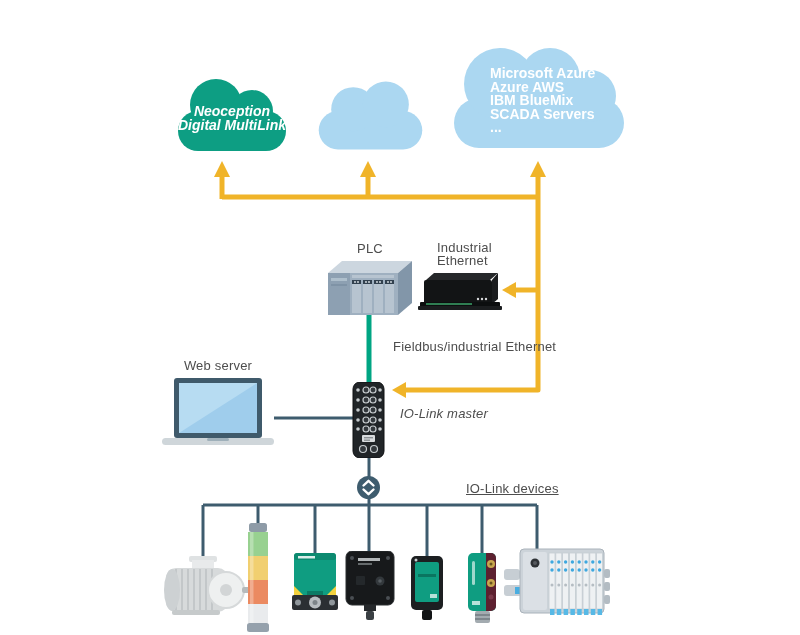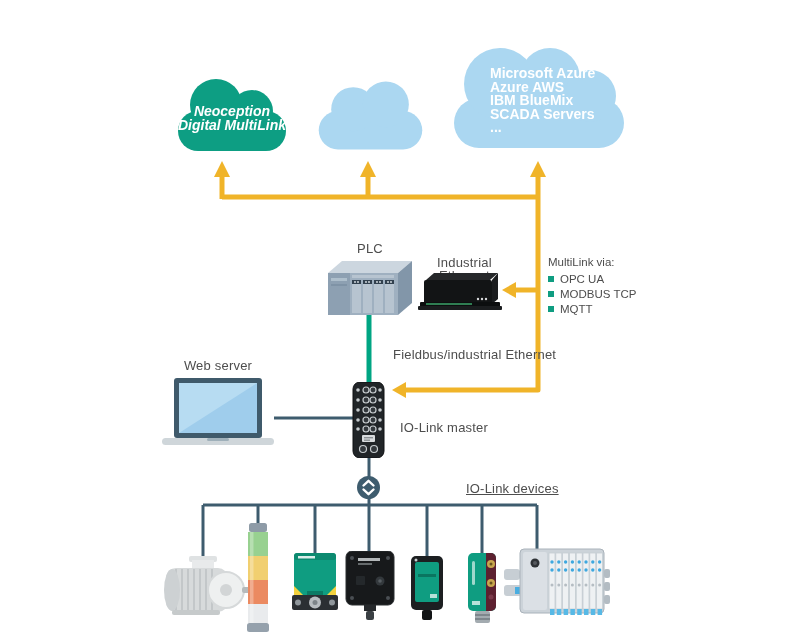--- a/index.html
+++ b/index.html
@@ -113,66 +113,51 @@
         <circle cx="44" cy="25" r="0.9"></circle>
           <circle cx="47" cy="25" r="0.9"></circle>
         <circle cx="55" cy="25" r="0.9"></circle>
           <circle cx="58" cy="25" r="0.9"></circle>
         <circle cx="66" cy="25" r="0.9"></circle>
           <circle cx="69" cy="25" r="0.9"></circle>
       </g>
     </g>
   </svg>
 
-  <div class="lbl" style="left:437px;top:256px;line-height:13px;text-align:center;">
+  <div class="lbl" style="left:437px;top:241px;line-height:13px;">
     <span style="display:block">Industrial</span>
     <span style="display:block">Ethernet</span>
   </div>
   <svg class="abs" style="left:418px;top:268px;" width="86" height="50" viewBox="0 0 86 50">
     <polygon points="8,12 72,12 80,5 16,5" fill="#26282a"></polygon>
     <polygon points="74,12 80,5 80,31 74,36" fill="#1a1c1e"></polygon>
     <rect x="6" y="12" width="68" height="24" rx="2" fill="#121415"></rect>
     <rect x="2" y="34" width="80" height="6" rx="1" fill="#0c0e0f"></rect>
     <rect x="0" y="38" width="84" height="4" rx="1" fill="#1b1d1f"></rect>
     <rect x="8" y="35" width="46" height="2" fill="#2f7d52"></rect>
     <g fill="#d8dadc">
       <circle cx="60" cy="31" r="1.2"></circle>
         <circle cx="64" cy="31" r="1.2"></circle>
         <circle cx="68" cy="31" r="1.2"></circle>
     </g>
   </svg>
 
-  <div class="abs" style="left:548px;top:256px;">
-    <div class="ml-title">MultiLink via:</div>
-    <div class="ml-item">
-      <span class="ml-bullet"></span>
-      <span>OPC UA</span>
-    </div>
-    <div class="ml-item">
-      <span class="ml-bullet"></span>
-      <span>MODBUS TCP</span>
-    </div>
-    <div class="ml-item">
-      <span class="ml-bullet"></span>
-      <span>MQTT</span>
-    </div>
-  </div>
-
-  <div class="lbl" style="left:393px;top:339px;margin-top:8px;">Fieldbus/industrial Ethernet</div>
+
+  <div class="lbl" style="left:393px;top:339px;">Fieldbus/industrial Ethernet</div>
 
   <div class="lbl" style="left:160px;top:358px;width:116px;text-align:center;">Web server</div>
   <svg class="abs" style="left:160px;top:376px;" width="116" height="70" viewBox="0 0 116 70">
     <rect x="14" y="2" width="88" height="60" rx="3" fill="#3f5a6b"></rect>
     <rect x="19" y="7" width="78" height="50" fill="#9fcdec"></rect>
     <polygon points="19,7 97,7 19,57" fill="#b7dcf2"></polygon>
     <rect x="2" y="62" width="112" height="7" rx="3.5" fill="#cfd6da"></rect>
     <rect x="47" y="62" width="22" height="3" rx="1.5" fill="#9fb0ba"></rect>
   </svg>
 
-  <div class="lbl" style="left:400px;top:420px;">IO-Link master</div>
+  <div class="lbl" style="left:400px;top:406px;font-style:italic;">IO-Link master</div>
   <svg class="abs" style="left:352px;top:382px;" width="33" height="76" viewBox="0 0 33 76">
     <rect x="1" y="0" width="31" height="76" rx="7" fill="#212528" stroke="#0e1012"></rect>
     <g stroke="#c6cbce" stroke-width="1.2" fill="#33383c">
       <circle cx="14" cy="8" r="3"></circle>
         <circle cx="21" cy="8" r="3"></circle>
       <circle cx="14" cy="18" r="3"></circle>
         <circle cx="21" cy="18" r="3"></circle>
       <circle cx="14" cy="28" r="3"></circle>
         <circle cx="21" cy="28" r="3"></circle>
       <circle cx="14" cy="38" r="3"></circle>

